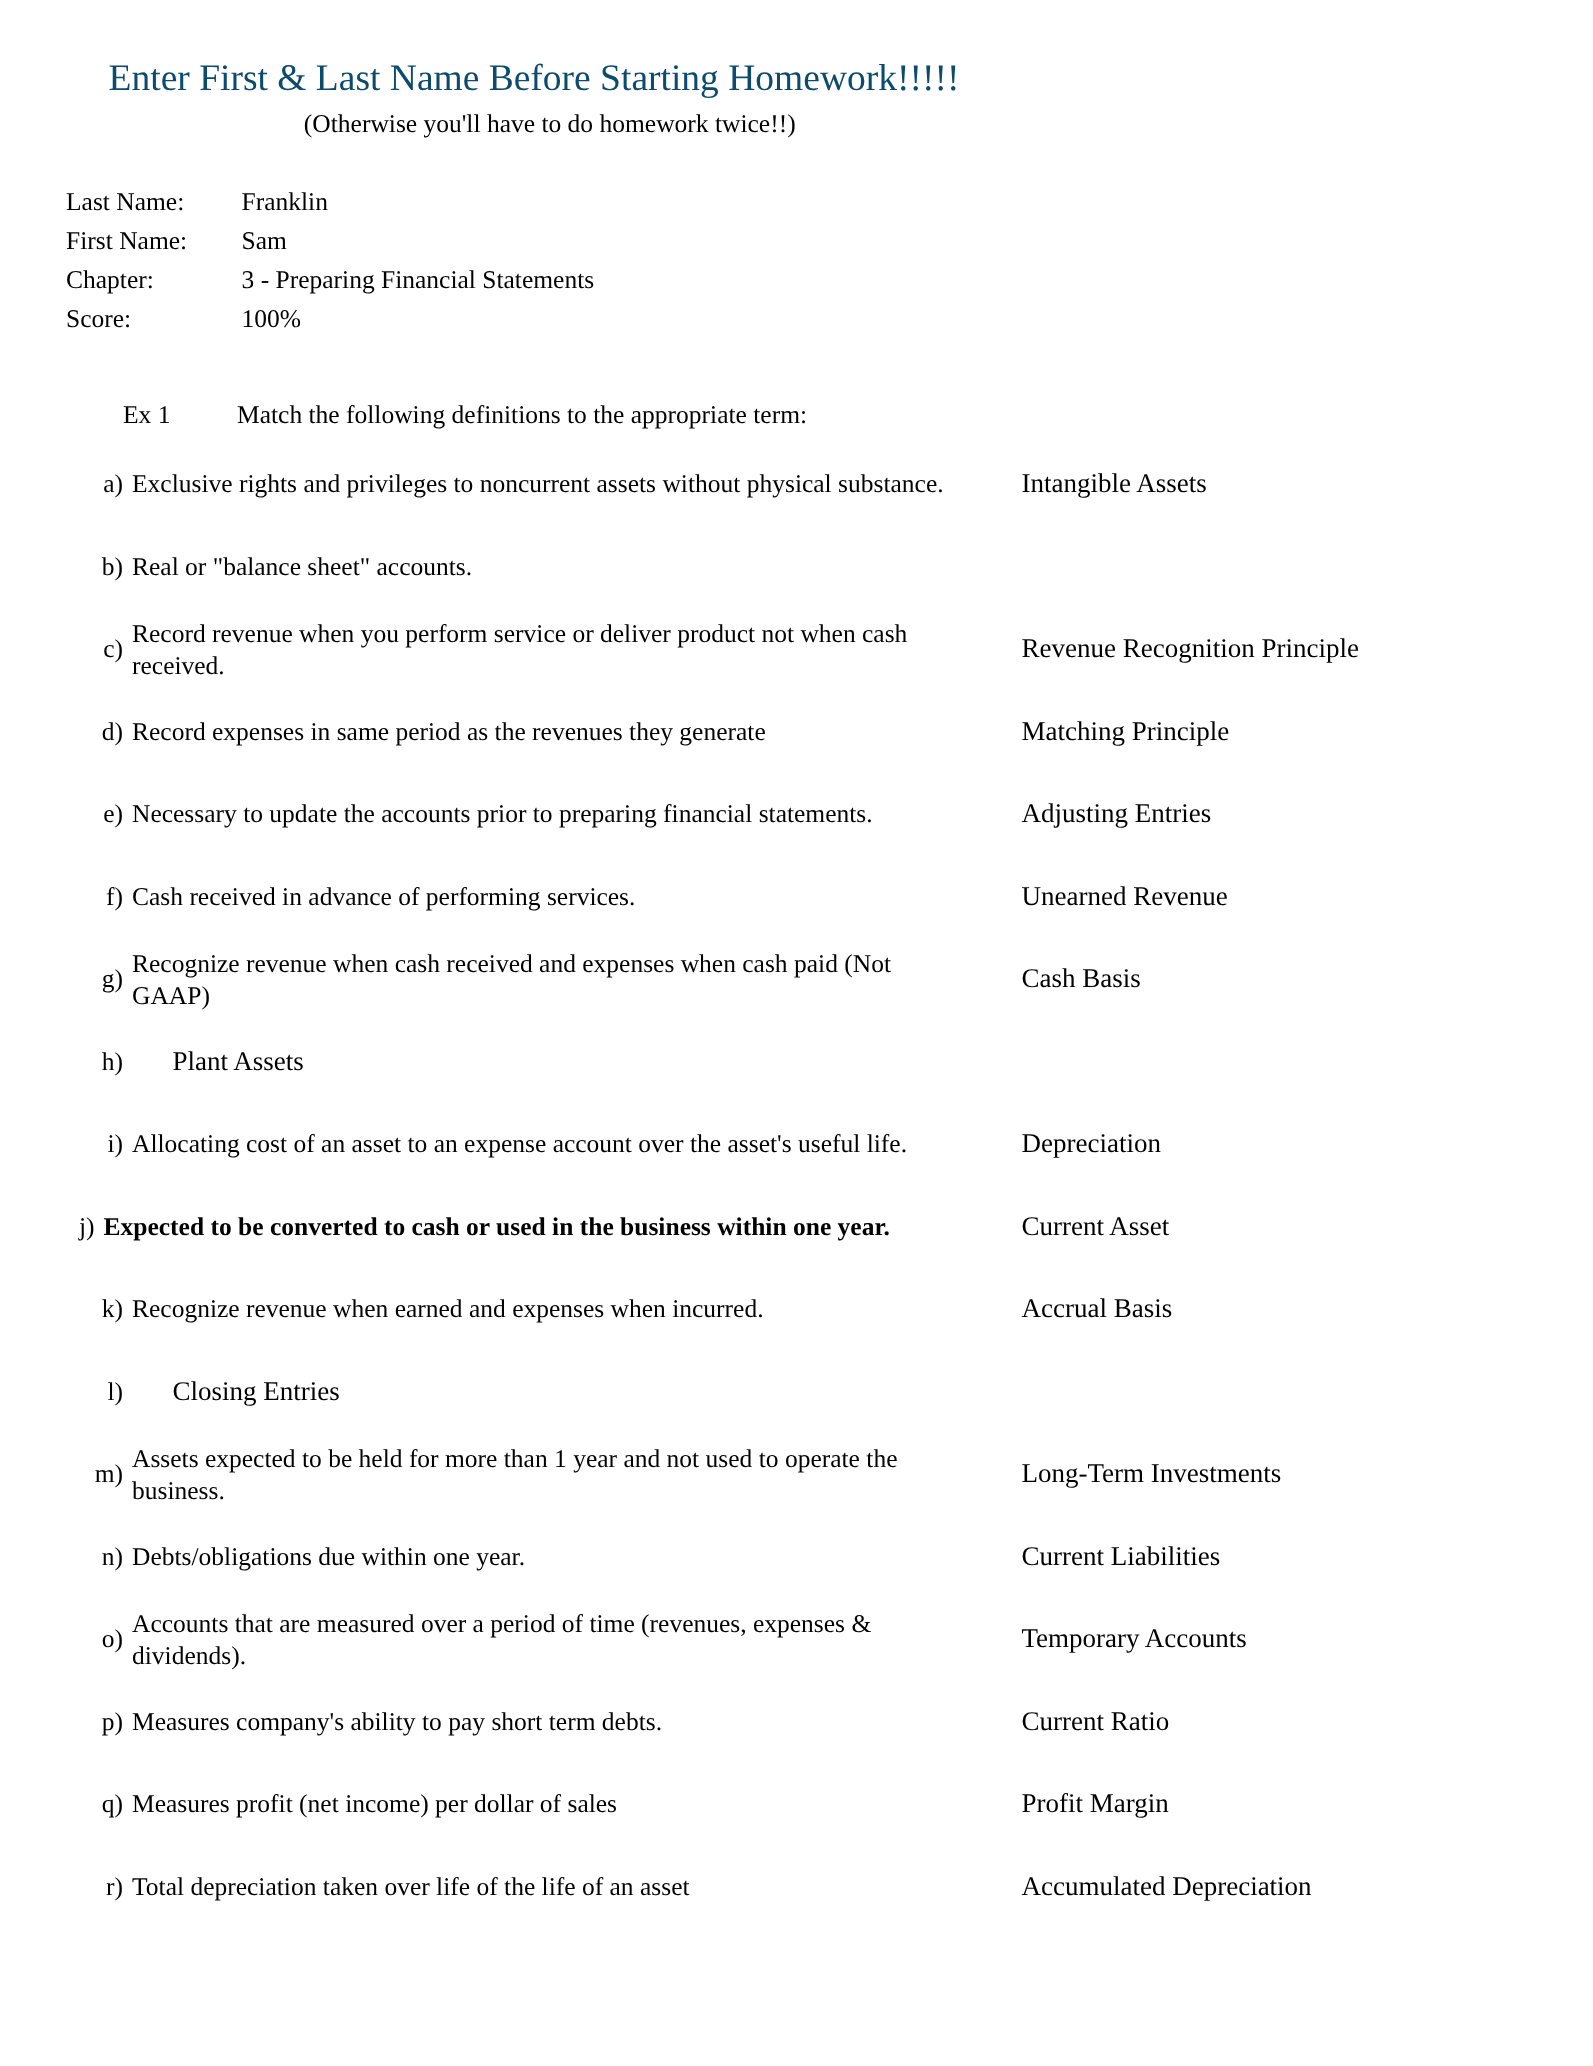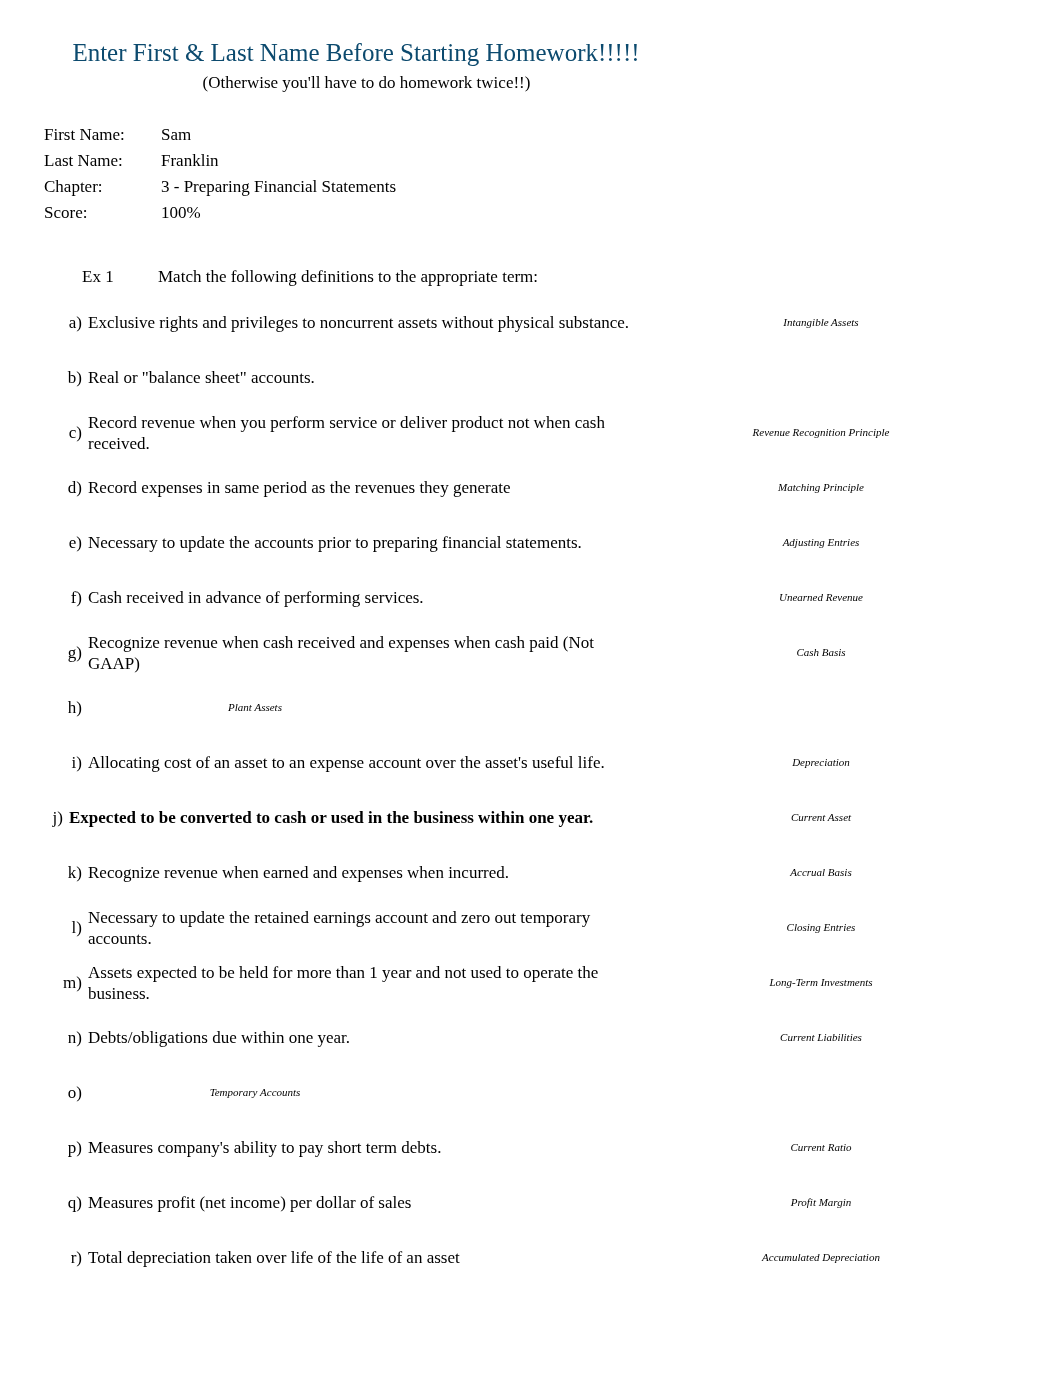--- a/index.html
+++ b/index.html
@@ -118,26 +118,25 @@
     width: 566px;
     text-align: left;
     font-size: 17px;
     line-height: 21px;
     padding: 0 3px;
     box-sizing: border-box;
   }
   .row-answer {
     flex: 0 0 280px;
     width: 280px;
-    text-align: center;
-    font-size: 11px;
+    text-align: left;
+    font-size: 18px;
     line-height: 21px;
     margin-left: 30px;
     box-sizing: border-box;
-    font-style: italic;
   }
   
   .match-row.wide .row-letter {
     flex: 0 0 22px;
     width: 22px;
   }
   .match-row.wide .row-definition {
     flex: 0 0 585px;
     width: 585px;
     font-weight: bold;
@@ -148,26 +147,26 @@
 
 <div class="page">
 
   <div class="title-block">
     <div class="main-title">Enter First &amp; Last Name Before Starting Homework!!!!!</div>
     <div class="sub-title">(Otherwise you'll have to do homework twice!!)</div>
   </div>
 
   <div class="info-block">
     <div class="info-row">
+      <span class="info-label">Last Name:</span>
+      <span class="info-value">Franklin</span>
+    </div>
+    <div class="info-row">
       <span class="info-label">First Name:</span>
       <span class="info-value">Sam</span>
-    </div>
-    <div class="info-row">
-      <span class="info-label">Last Name:</span>
-      <span class="info-value">Franklin</span>
     </div>
     <div class="info-row">
       <span class="info-label">Chapter:</span>
       <span class="info-value">3 - Preparing Financial Statements</span>
     </div>
     <div class="info-row">
       <span class="info-label">Score:</span>
       <span class="info-value">100%</span>
     </div>
   </div>
@@ -226,35 +225,35 @@
         <div class="row-definition">Expected to be converted to cash or used in the business within one year.</div>
         <div class="row-answer">Current Asset</div>
       </div>
       <div class="match-row">
         <div class="row-letter">k)</div>
         <div class="row-definition">Recognize revenue when earned and expenses when incurred.</div>
         <div class="row-answer">Accrual Basis</div>
       </div>
       <div class="match-row">
         <div class="row-letter">l)</div>
-        <div class="row-definition">Necessary to update the retained earnings account and zero out temporary accounts.</div>
         <div class="row-answer">Closing Entries</div>
       </div>
       <div class="match-row">
         <div class="row-letter">m)</div>
         <div class="row-definition">Assets expected to be held for more than 1 year and not used to operate the business.</div>
         <div class="row-answer">Long-Term Investments</div>
       </div>
       <div class="match-row">
         <div class="row-letter">n)</div>
         <div class="row-definition">Debts/obligations due within one year.</div>
         <div class="row-answer">Current Liabilities</div>
       </div>
       <div class="match-row">
         <div class="row-letter">o)</div>
+        <div class="row-definition">Accounts that are measured over a period of time (revenues, expenses &amp; dividends).</div>
         <div class="row-answer">Temporary Accounts</div>
       </div>
       <div class="match-row">
         <div class="row-letter">p)</div>
         <div class="row-definition">Measures company's ability to pay short term debts.</div>
         <div class="row-answer">Current Ratio</div>
       </div>
       <div class="match-row">
         <div class="row-letter">q)</div>
         <div class="row-definition">Measures profit (net income) per dollar of sales</div>

